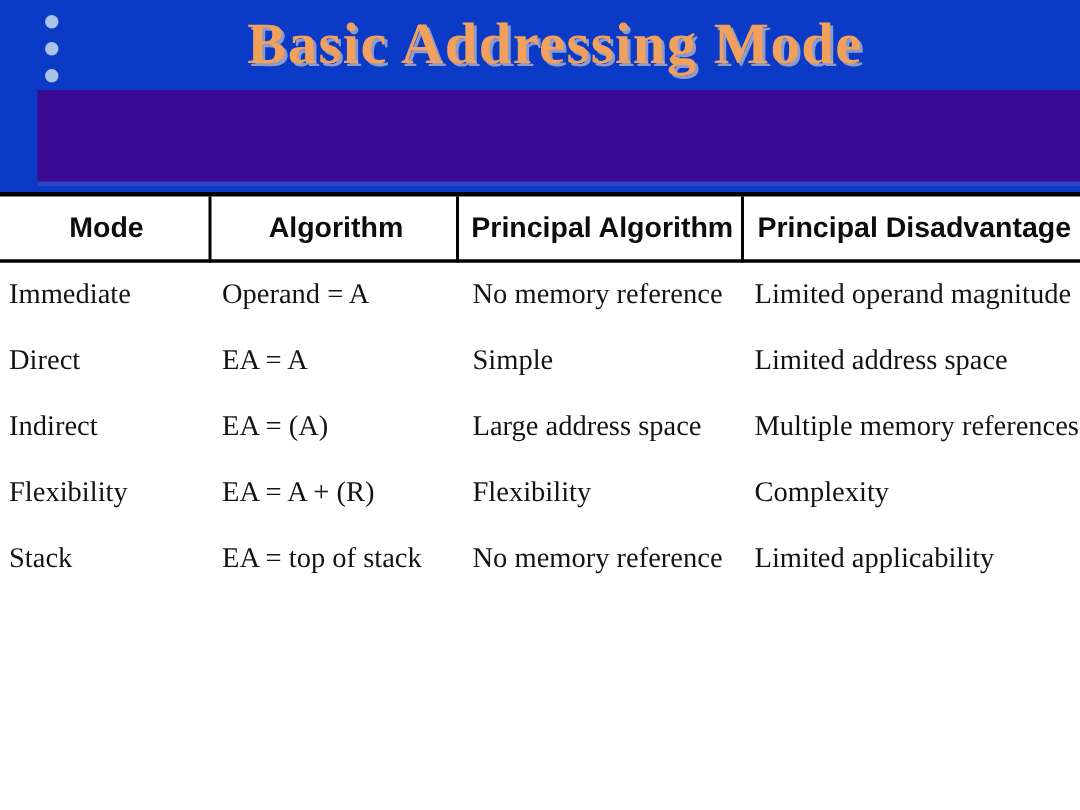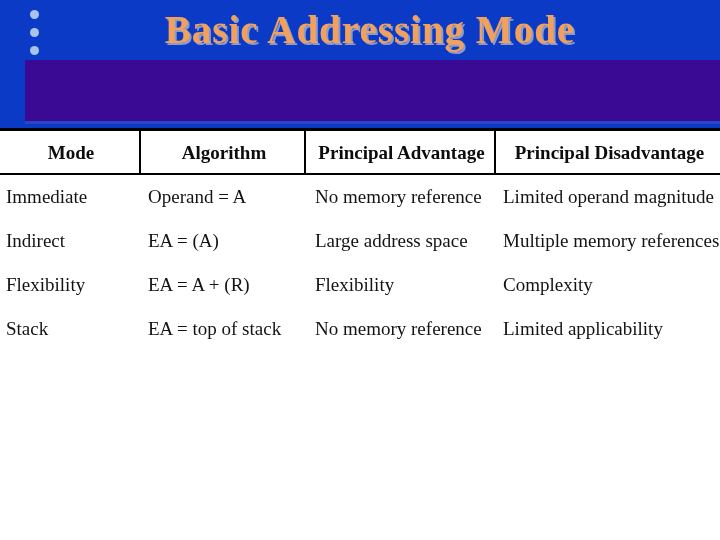--- a/index.html
+++ b/index.html
@@ -75,21 +75,21 @@
     width: 720px;
     border-collapse: collapse;
     table-layout: fixed;
   }
   table#mode-table col.c1 { width: 140px; }
   table#mode-table col.c2 { width: 165px; }
   table#mode-table col.c3 { width: 190px; }
   table#mode-table col.c4 { width: 225px; }
 
   #mode-table thead th {
-    font-family: Liberation Serif, serif;
+    font-family: Liberation Sans, sans-serif;
     font-weight: bold;
     font-size: 19px;
     color: #0d0d0d;
     text-align: center;
     padding: 11px 1px 9px 4px;
     border-bottom: 2px solid #000000;
     vertical-align: middle;
     white-space: nowrap;
   }
   #mode-table thead th.div-right {
@@ -159,30 +159,36 @@
       <colgroup>
         <col class="c1">
           <col class="c2">
           <col class="c3">
           <col class="c4">
       </colgroup>
       <thead>
         <tr>
           <th class="div-right">Mode</th>
           <th class="div-right">Algorithm</th>
-          <th class="div-right">Principal Advantage</th>
+          <th class="div-right">Principal Algorithm</th>
           <th>Principal Disadvantage</th>
         </tr>
       </thead>
       <tbody>
         <tr>
           <td>Immediate</td>
           <td>Operand = A</td>
           <td>No memory reference</td>
           <td>Limited operand magnitude</td>
+        </tr>
+        <tr>
+          <td>Direct</td>
+          <td>EA = A</td>
+          <td>Simple</td>
+          <td>Limited address space</td>
         </tr>
         <tr>
           <td>Indirect</td>
           <td>EA = (A)</td>
           <td>Large address space</td>
           <td>Multiple memory references</td>
         </tr>
         <tr>
           <td>Flexibility</td>
           <td>EA = A + (R)</td>

